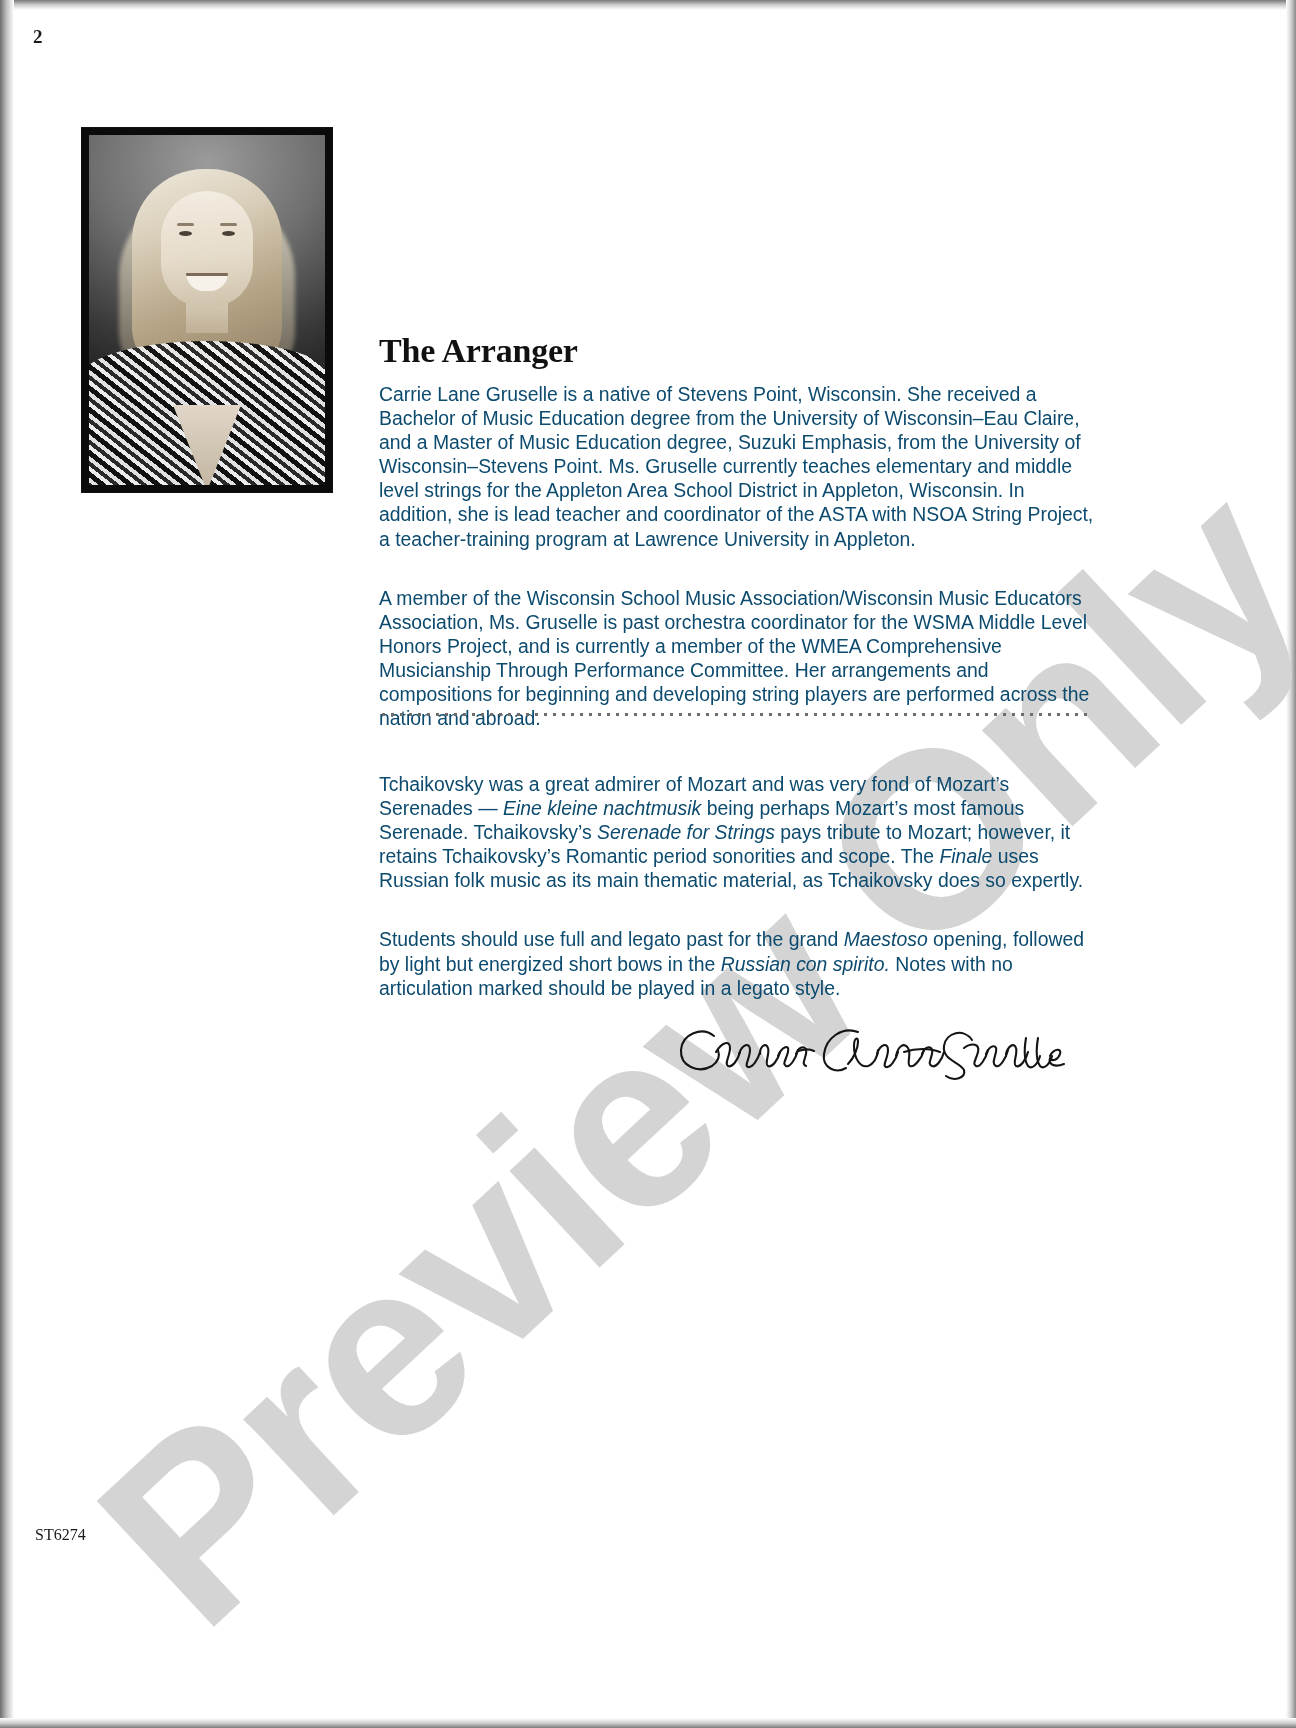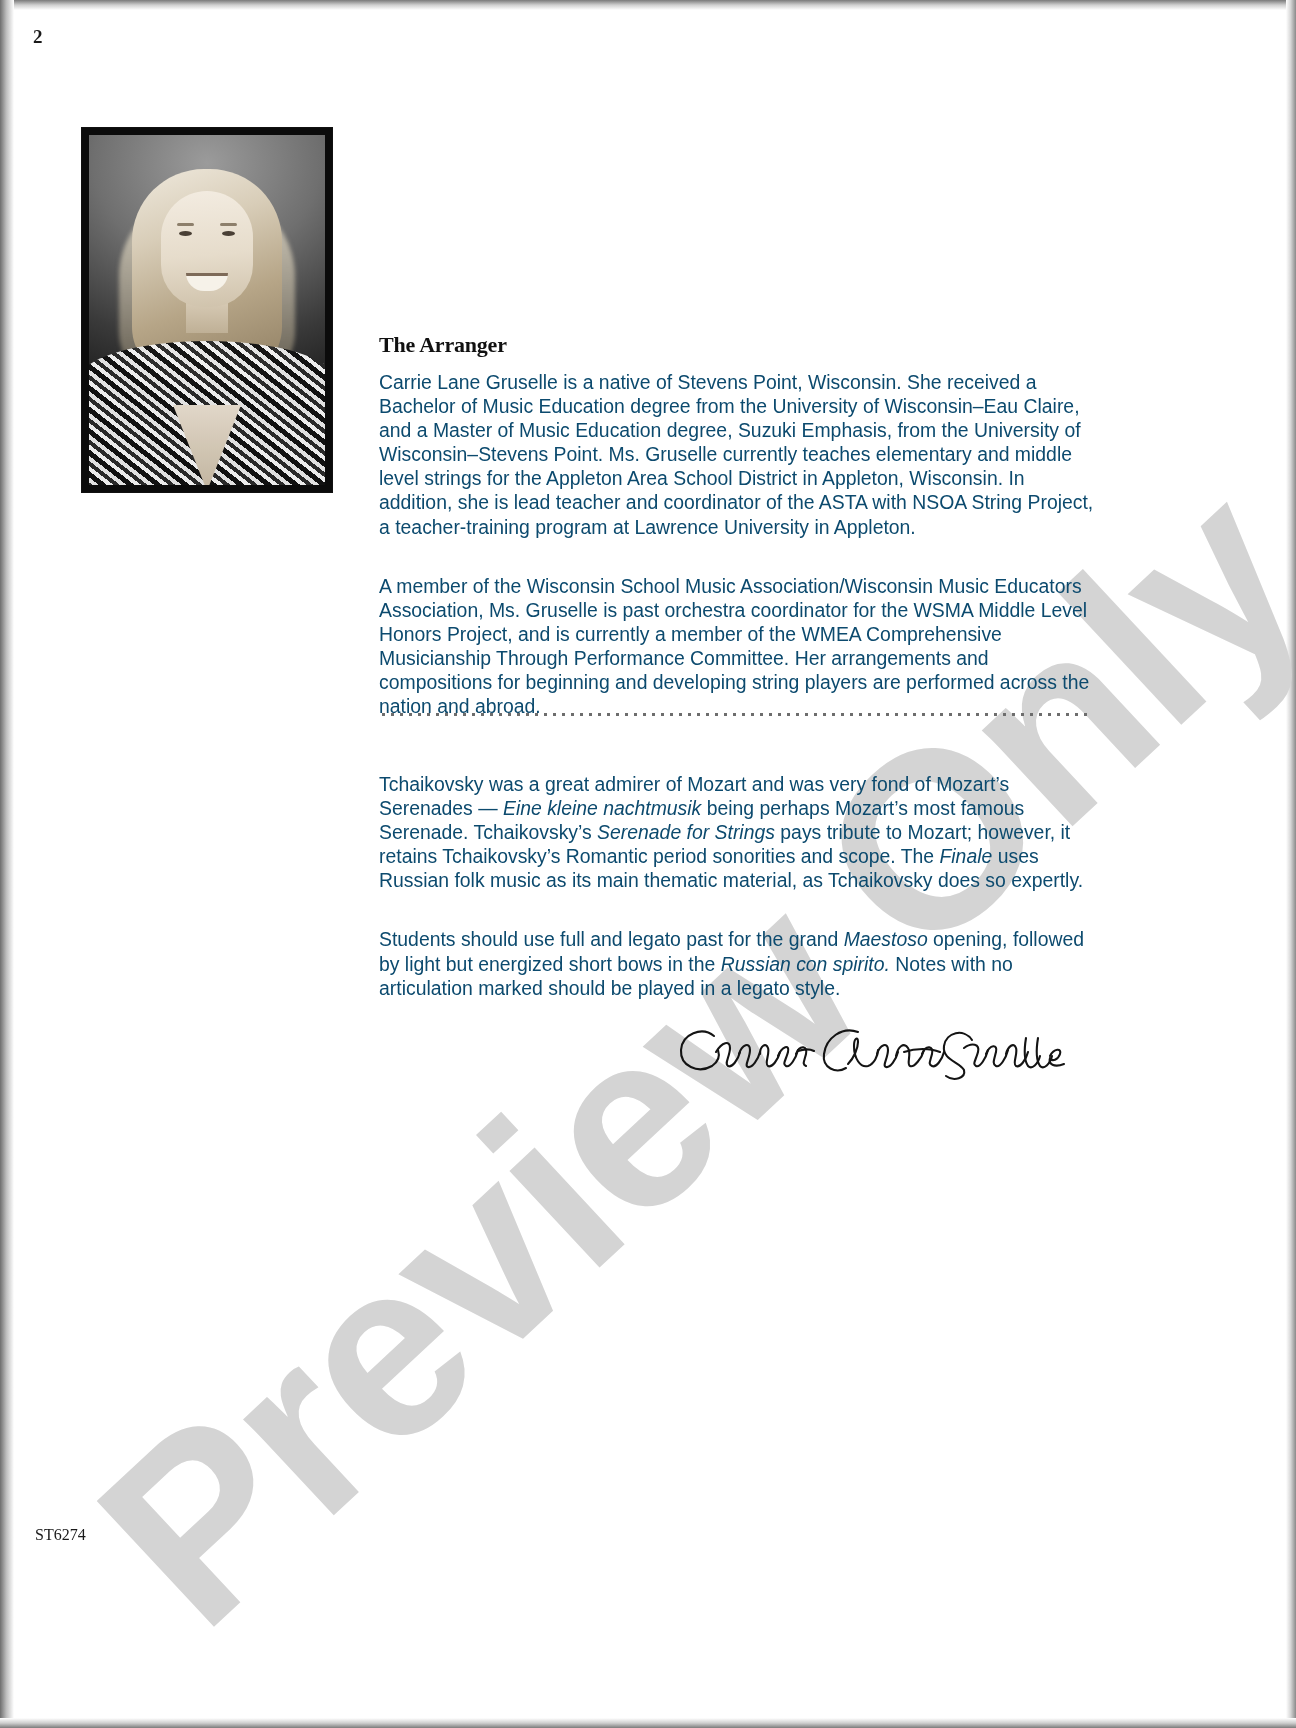--- a/index.html
+++ b/index.html
@@ -118,21 +118,21 @@
 
   
   .col{
     position:absolute;left:379px;width:716px;
     z-index:8;
   }
   h2.section-title{
     margin:0 0 12px 0;
     font-family:"Liberation Serif",serif;
     font-weight:bold;
-    font-size:22px;
+    font-size:34px;
     letter-spacing:-0.2px;
     color:#111;
   }
   p.body{
     margin:0 0 19px 0;
     font-family:Liberation Sans, sans-serif;
     font-size:19.4px;
     line-height:24.1px;
     color:#0c4a6e;
     text-align:left;

